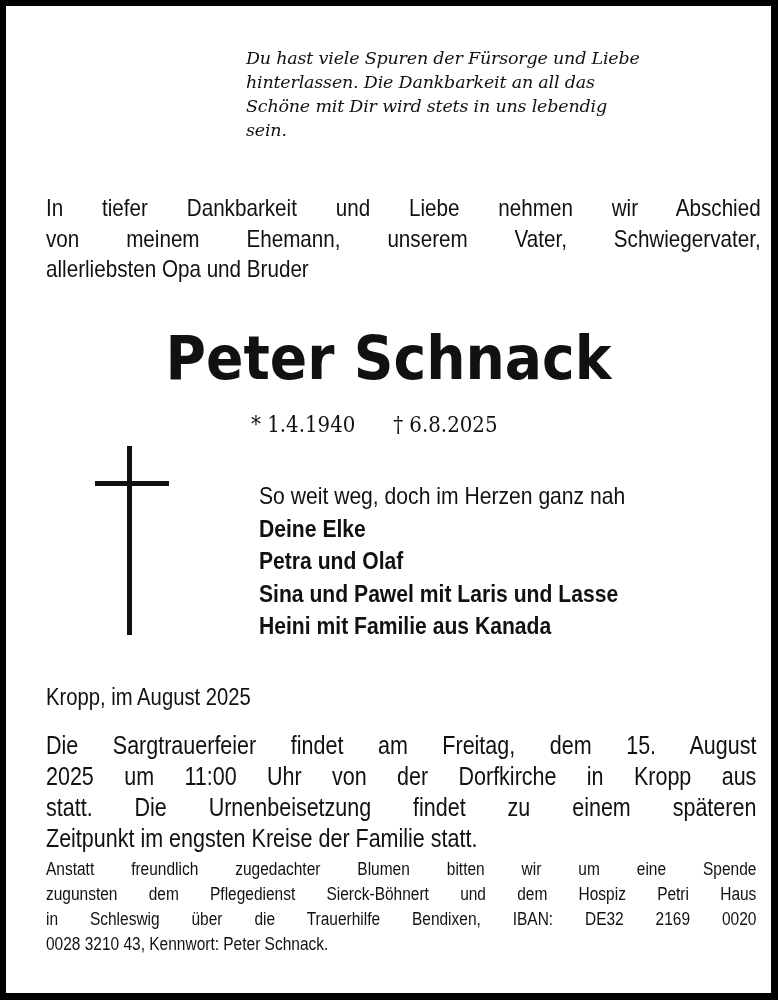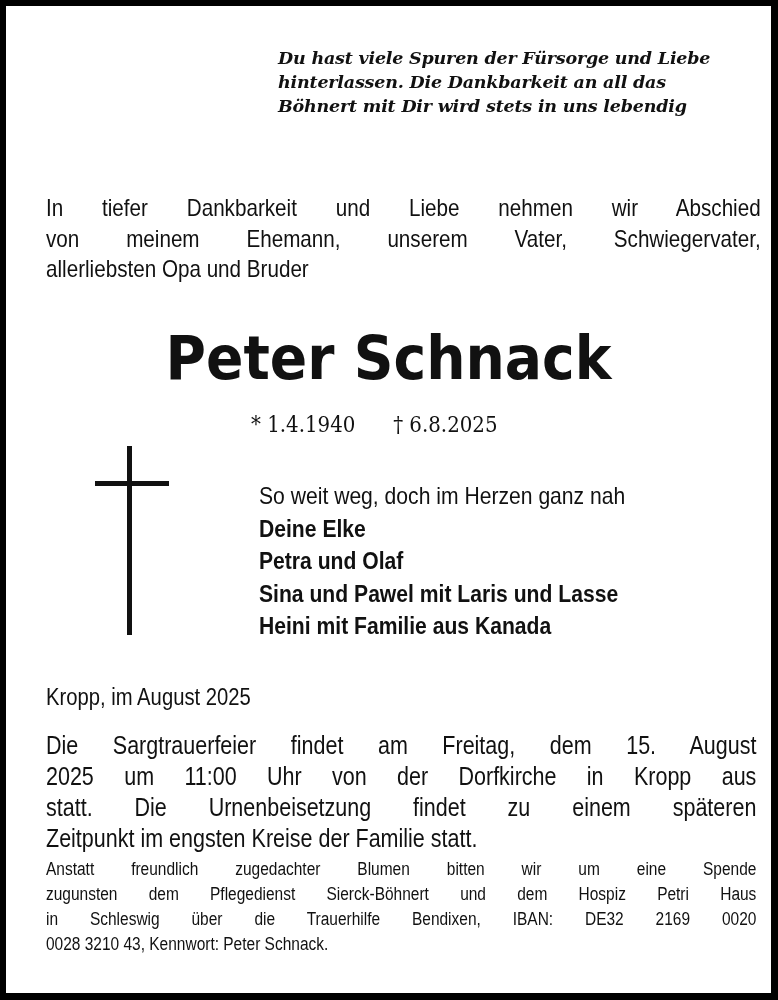--- a/index.html
+++ b/index.html
@@ -7,22 +7,22 @@
   .frame {
     position: absolute; left: 0; top: 0; width: 778px; height: 1000px;
     background: #000;
   }
   .paper {
     position: absolute; left: 6px; top: 6px; width: 765px; height: 987px;
     background: #fff; color: #111;
   }
   .motto {
     position: absolute; left: 240px; top: 40px; width: 480px;
-    font-family: "DejaVu Serif", serif; font-style: italic; font-weight: bold;
-    font-size: 17.5px; line-height: 24px; letter-spacing: -0.2px; margin-left: 32px;
+    font-family: "DejaVu Serif", serif; font-style: italic; font-weight: normal;
+    font-size: 17.5px; line-height: 24px; letter-spacing: -0.2px;
   }
   .intro {
     position: absolute; left: 40px; top: 187px; width: 715px;
     font-family: "Liberation Sans", sans-serif; font-size: 24px; line-height: 30.5px;
     transform: scaleX(0.86); transform-origin: left top; width: 831px;
     text-align: justify; text-align-last: left;
   }
   .intro span { display: block; }
   .intro .j { text-align: justify; text-align-last: justify; }
   .name {
@@ -69,21 +69,22 @@
 </style>
 </head>
 <body>
 
 <div class="frame">
   <div class="paper">
 
     <div class="motto">
       <span>Du hast viele Spuren der Fürsorge und Liebe</span>
       <span>hinterlassen. Die Dankbarkeit an all das</span>
-      <span>Böhnert mit Dir wird stets in uns lebendig</span>
+      <span>Schöne mit Dir wird stets in uns lebendig</span>
+      <span>sein.</span>
     </div>
 
     <div class="intro">
       <span class="j">In tiefer Dankbarkeit und Liebe nehmen wir Abschied</span>
       <span class="j">von meinem Ehemann, unserem Vater, Schwiegervater,</span>
       <span>allerliebsten Opa und Bruder</span>
     </div>
 
     <div class="name">Peter Schnack</div>
 

